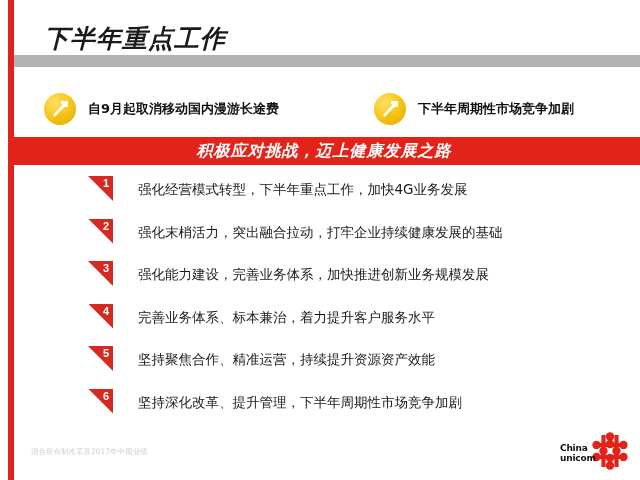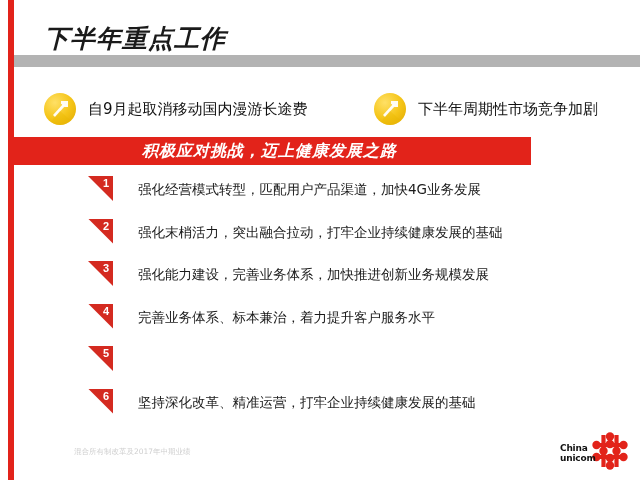--- a/index.html
+++ b/index.html
@@ -82,33 +82,33 @@
     height: 32px;
     border-radius: 50%;
     background: radial-gradient(circle at 34% 30%, #ffe066 0%, #f5c518 52%, #e0a800 100%);
     flex: 0 0 auto;
     margin-right: 12px;
     overflow: hidden;
   }
   .gold-icon svg { display: block; }
 
   .top-bullet-label {
-    font-size: 15px;
-    font-weight: normal;
+    font-size: 13px;
+    font-weight: bold;
     color: #111111;
     white-space: nowrap;
     font-family: "DejaVu Sans", "Liberation Sans", sans-serif;
   }
 
   
   .red-banner {
     position: absolute;
     left: 8px;
     top: 137px;
-    width: 523px;
+    width: 632px;
     height: 28px;
     background: #e2231a;
     display: flex;
     align-items: center;
     justify-content: center;
   }
   .red-banner-text {
     font-size: 16px;
     font-weight: bold;
     font-style: italic;
@@ -166,21 +166,20 @@
 
   
   .footer-note {
     position: absolute;
     left: 31px;
     top: 447px;
     font-size: 7.5px;
     color: #cfcfcf;
     white-space: nowrap;
     font-family: "DejaVu Sans", "Liberation Sans", sans-serif;
-    margin-left: 43px;
   }
   .page-number {
     position: absolute;
     left: 0;
     top: 449px;
     width: 640px;
     text-align: center;
     font-size: 9px;
     color: #b5b5b5;
     font-family: "Liberation Sans", sans-serif;
@@ -258,21 +257,21 @@
     <span class="red-banner-text">积极应对挑战，迈上健康发展之路</span>
   </div>
 
   <div class="list-zone">
 
     <div class="list-row">
       <span class="num-marker">
         <span class="flag-solid"></span>
         <span class="num">1</span>
       </span>
-      <span class="list-text">强化经营模式转型，匹配用户产品渠道，加快4G业务发展</span>
+      <span class="list-text">强化经营模式转型，下半年重点工作，加快4G业务发展</span>
     </div>
 
     <div class="list-row">
       <span class="num-marker">
         <span class="flag-solid"></span>
         <span class="num">2</span>
       </span>
       <span class="list-text">强化末梢活力，突出融合拉动，打牢企业持续健康发展的基础</span>
     </div>
 
@@ -290,28 +289,29 @@
         <span class="num">4</span>
       </span>
       <span class="list-text">完善业务体系、标本兼治，着力提升客户服务水平</span>
     </div>
 
     <div class="list-row">
       <span class="num-marker">
         <span class="flag-solid"></span>
         <span class="num">5</span>
       </span>
+      <span class="list-text">坚持聚焦合作、精准运营，持续提升资源资产效能</span>
     </div>
 
     <div class="list-row">
       <span class="num-marker">
         <span class="flag-solid"></span>
         <span class="num">6</span>
       </span>
-      <span class="list-text">坚持深化改革、精准运营，打牢企业持续健康发展的基础</span>
+      <span class="list-text">坚持深化改革、提升管理，下半年周期性市场竞争加剧</span>
     </div>
 
   </div>
 
   <div class="footer-note">混合所有制改革及2017年中期业绩</div>
 
   <div class="logo">
     <span class="logo-mark">
       <svg width="40" height="38" viewBox="0 0 40 38">
         <g fill="#e2231a">

